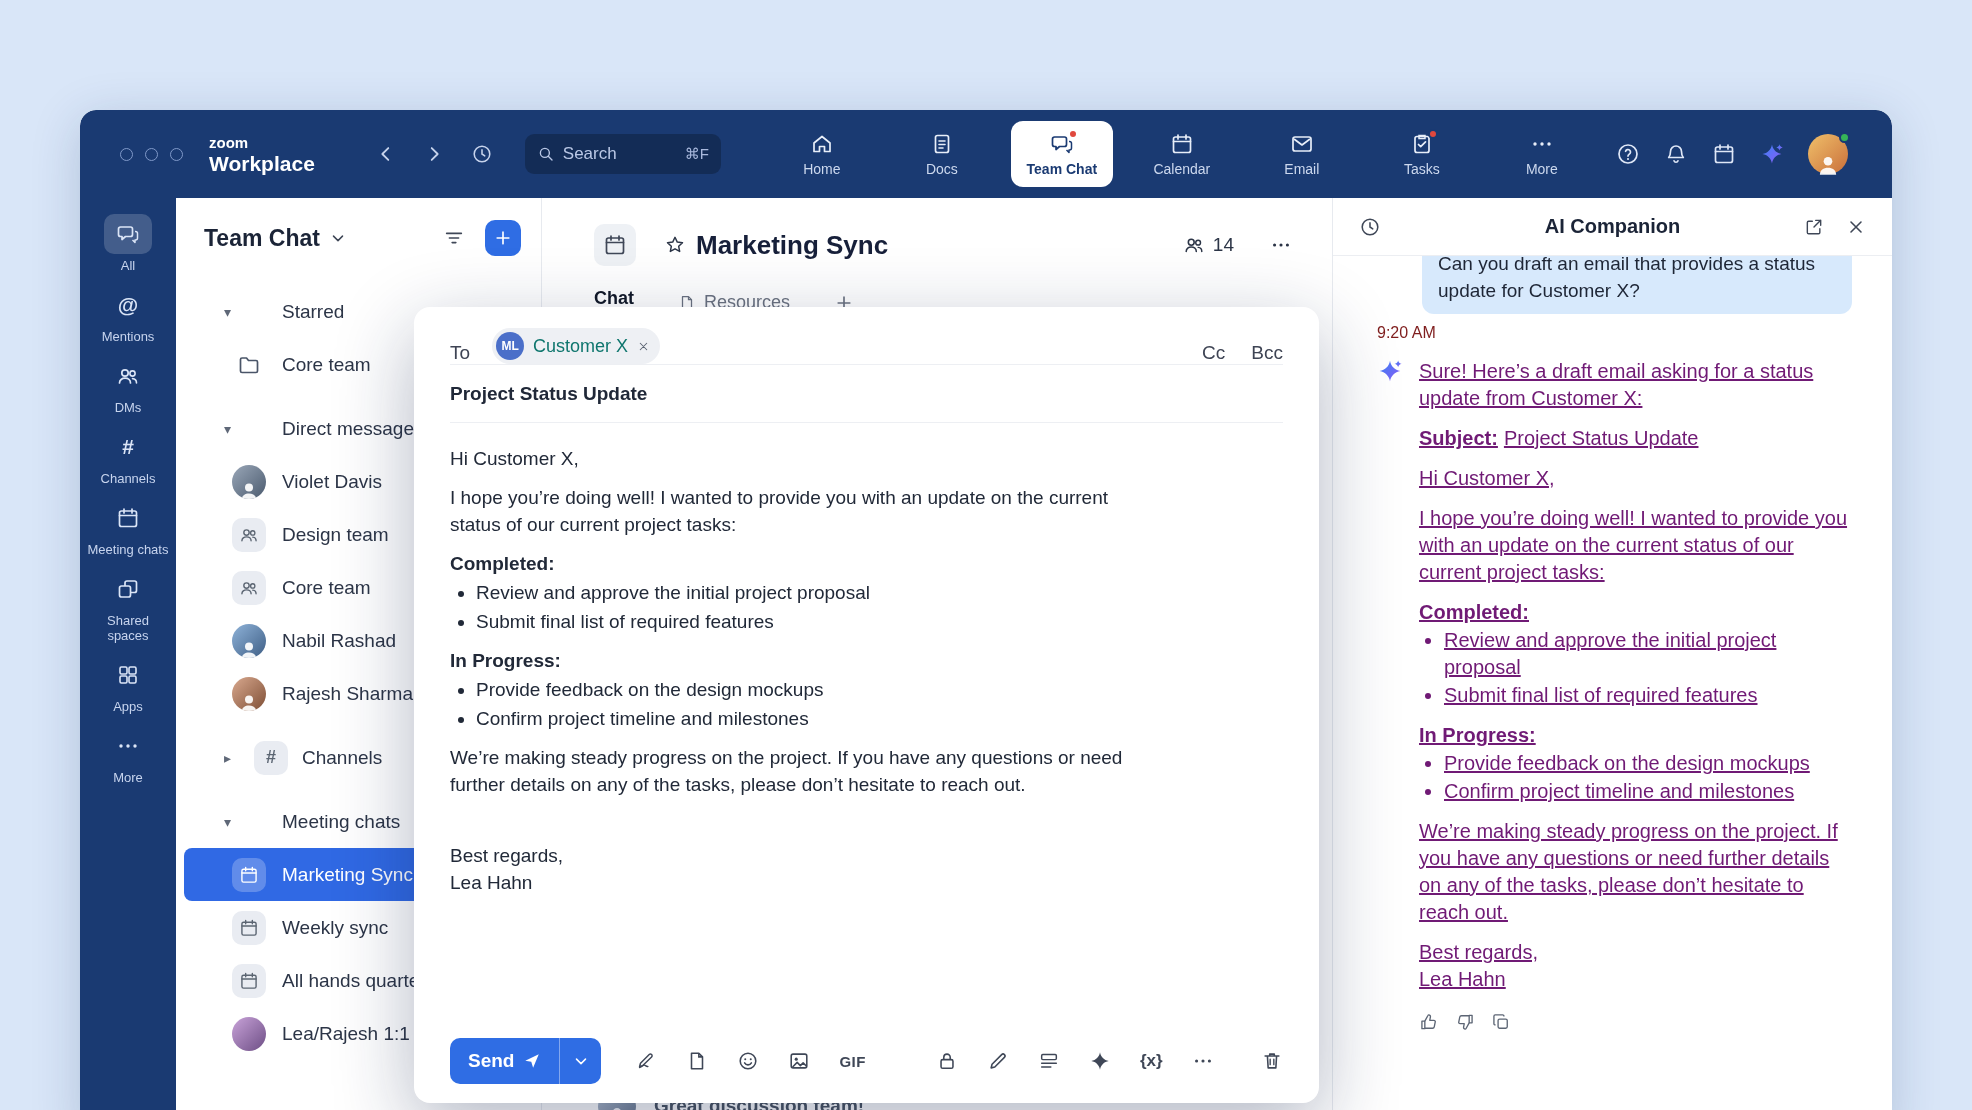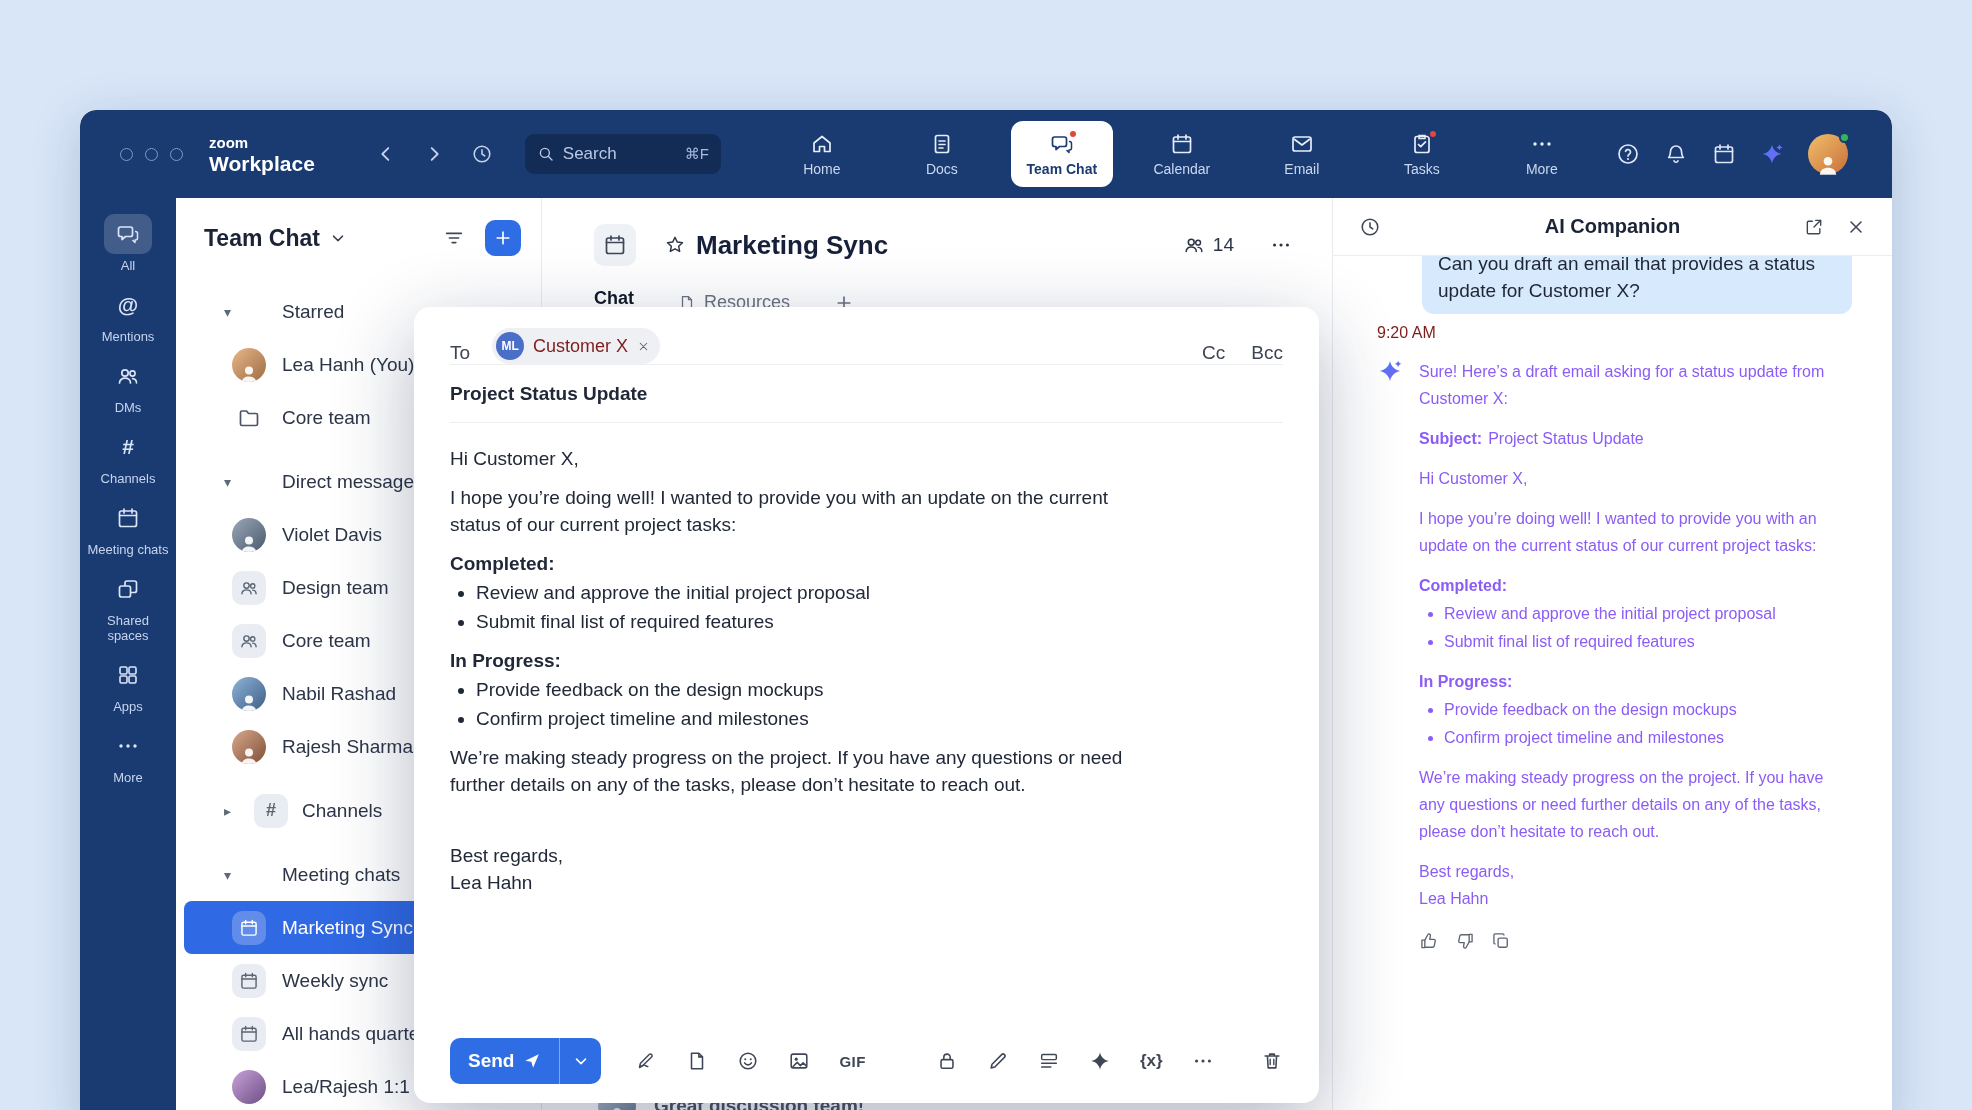--- a/index.html
+++ b/index.html
@@ -135,21 +135,21 @@
     display:flex; flex-direction:column; padding:0 36px; }
   .mo-head { display:flex; align-items:center; padding:28px 0 16px; }
   .mo-title { font-size:23px; font-weight:700; color:#1a2236; }
   .mo-hbtns { margin-left:auto; display:flex; align-items:center; gap:32px; color:#3f4757; }
   .mo-to { height:58px; display:flex; align-items:flex-end; border-bottom:1px solid #edeff3;
     font-size:19px; color:#3e4454; }
   .chip { margin-left:22px; display:flex; align-items:center; gap:9px; background:#eef0f4;
     border-radius:18px; padding:4px 10px 4px 4px; }
   .chip-av { width:28px; height:28px; border-radius:50%; background:#4b6fc9; color:#fff;
     font-size:12px; font-weight:700; display:flex; align-items:center; justify-content:center; }
-  .chip-name { font-size:18px; color:#7f1d1d; }
+  .chip-name { font-size:18px; color:#0f766e; }
   .chip-x { color:#5b6472; }
   .ccbcc { margin-left:auto; display:flex; gap:26px; color:#3e4454; }
   .mo-subj { height:58px; display:flex; align-items:center; border-bottom:1px solid #edeff3;
     font-size:19px; font-weight:600; color:#202838; }
   .mo-body { flex:1; padding:22px 0 0; font-size:19px; line-height:27px; color:#212938; max-width:700px; overflow:hidden; }
   .mo-body p { margin-bottom:12px; }
   .mo-body ul { margin:0 0 12px 0; padding-left:26px; }
   .mo-body li { margin:2px 0; }
   .hd { font-weight:700; }
   .signoff { margin-top:44px; }
@@ -173,21 +173,21 @@
     border-bottom:1px solid #eceef2; position:relative; }
   .ai-title { position:absolute; left:0; right:0; text-align:center; font-size:20px; font-weight:700; color:#1b2437; }
   .ai-hl { color:#3f4757; z-index:2; }
   .ai-hr { margin-left:auto; display:flex; gap:22px; color:#3f4757; z-index:2; }
   .ai-body { flex:1; padding:0 40px 0 44px; overflow:hidden; }
   .bubble-row { display:flex; justify-content:flex-end; }
   .bubble { margin-top:-16px; background:#d7e9fc; border-radius:12px; padding:10px 16px;
     max-width:430px; font-size:19px; line-height:27px; color:#1e2636; }
   .ai-time { text-align:left; font-size:16px; color:#7f1d1d; margin:10px 4px 16px 0; }
   .ai-msg { display:flex; gap:16px; align-items:flex-start; }
-  .ai-text { font-size:16px; line-height:27px; color:#8b5cf6; min-width:0; }
+  .ai-text { font-size:20px; line-height:27px; color:#701a75; min-width:0;text-decoration:underline; }
   .ai-text p { margin-bottom:13px; }
   .ai-text ul { margin:0 0 13px 0; padding-left:25px; }
   .ai-text li { margin:1px 0; }
   .mb0 { margin-bottom:0 !important; }
   .subj-b { font-weight:700; margin-right:6px; }
   .ai-actions { display:flex; gap:16px; margin:6px 0 0 42px; color:#5c6574; }
 </style>
 </head>
 <body>
 
@@ -570,28 +570,20 @@
             </span>
         </span>
       </div>
       <div class="clist">
 
         <div class="crow section mt">
           <span class="tri">▾</span>
           <span class="slabel">Starred</span>
         </div>
         <div class="crow">
-          <span class="av g-lea">
-              <svg>
-                <use href="#s-person"></use>
-              </svg>
-            </span>
-          <span>Lea Hanh (You)</span>
-        </div>
-        <div class="crow">
           <span class="folder-ic">
               <svg class="ic">
                 <use href="#s-folder"></use>
               </svg>
             </span>
           <span>Core team</span>
         </div>
 
         <div class="crow section mt">
           <span class="tri">▾</span>

